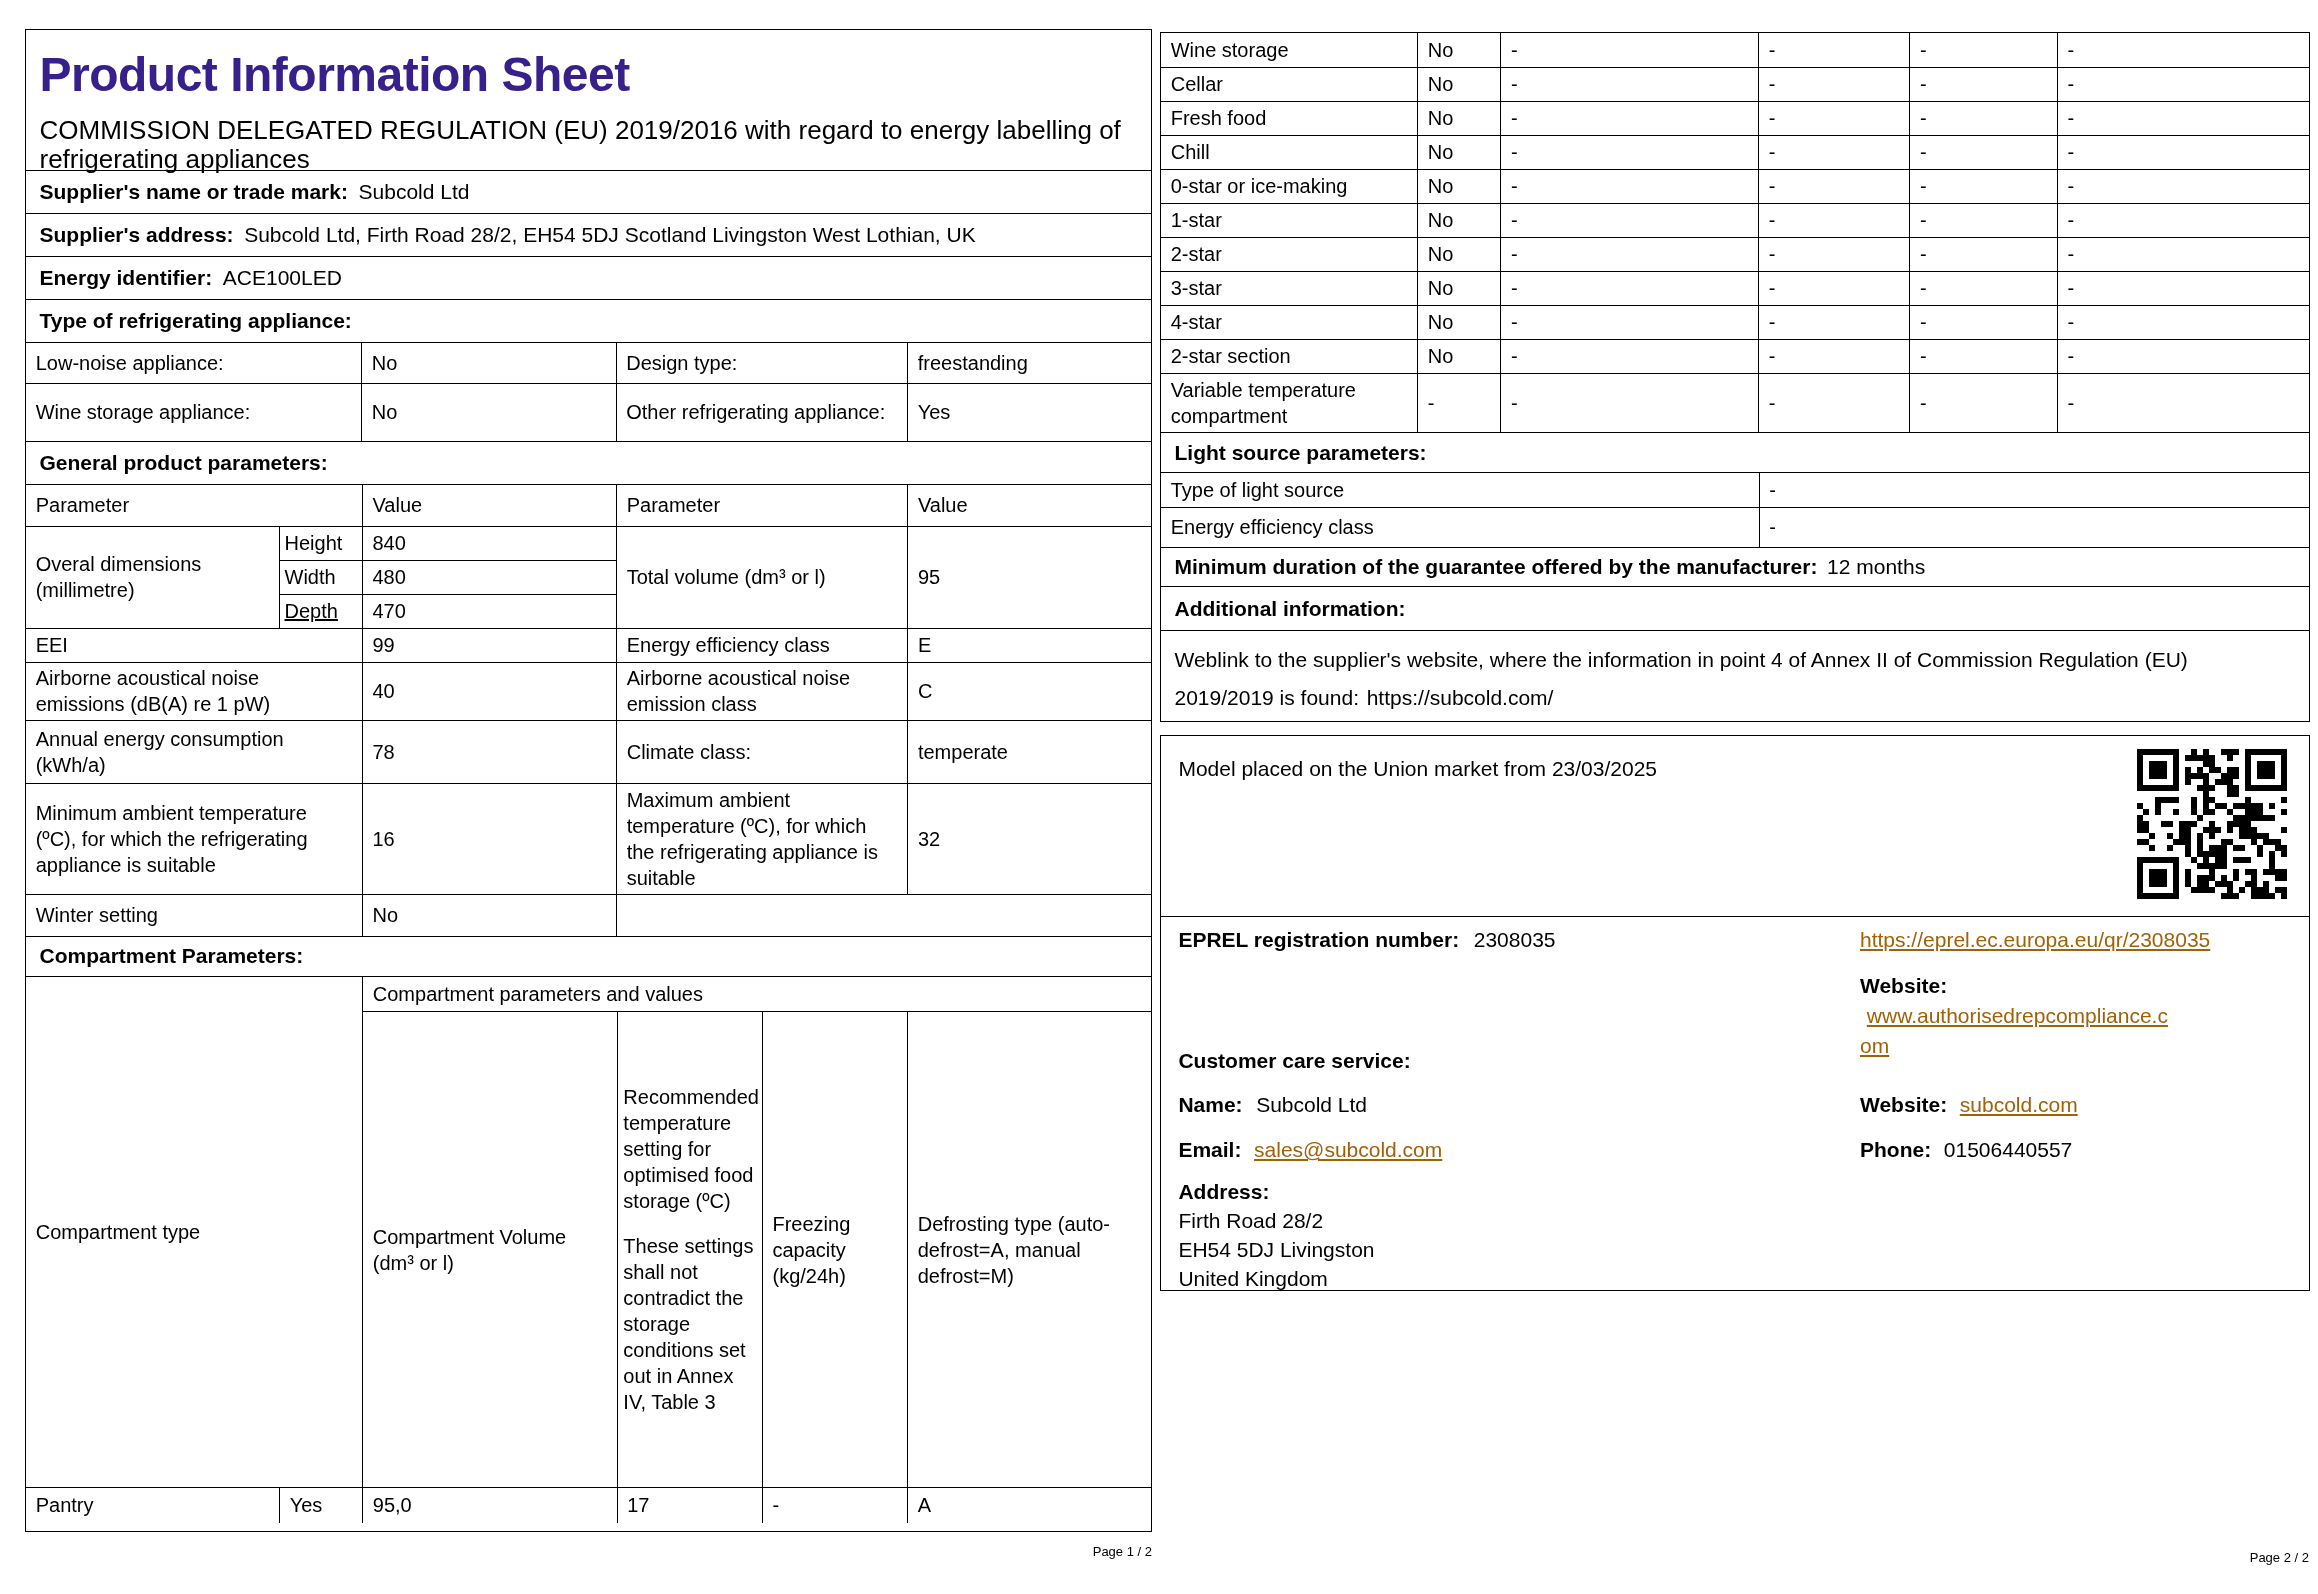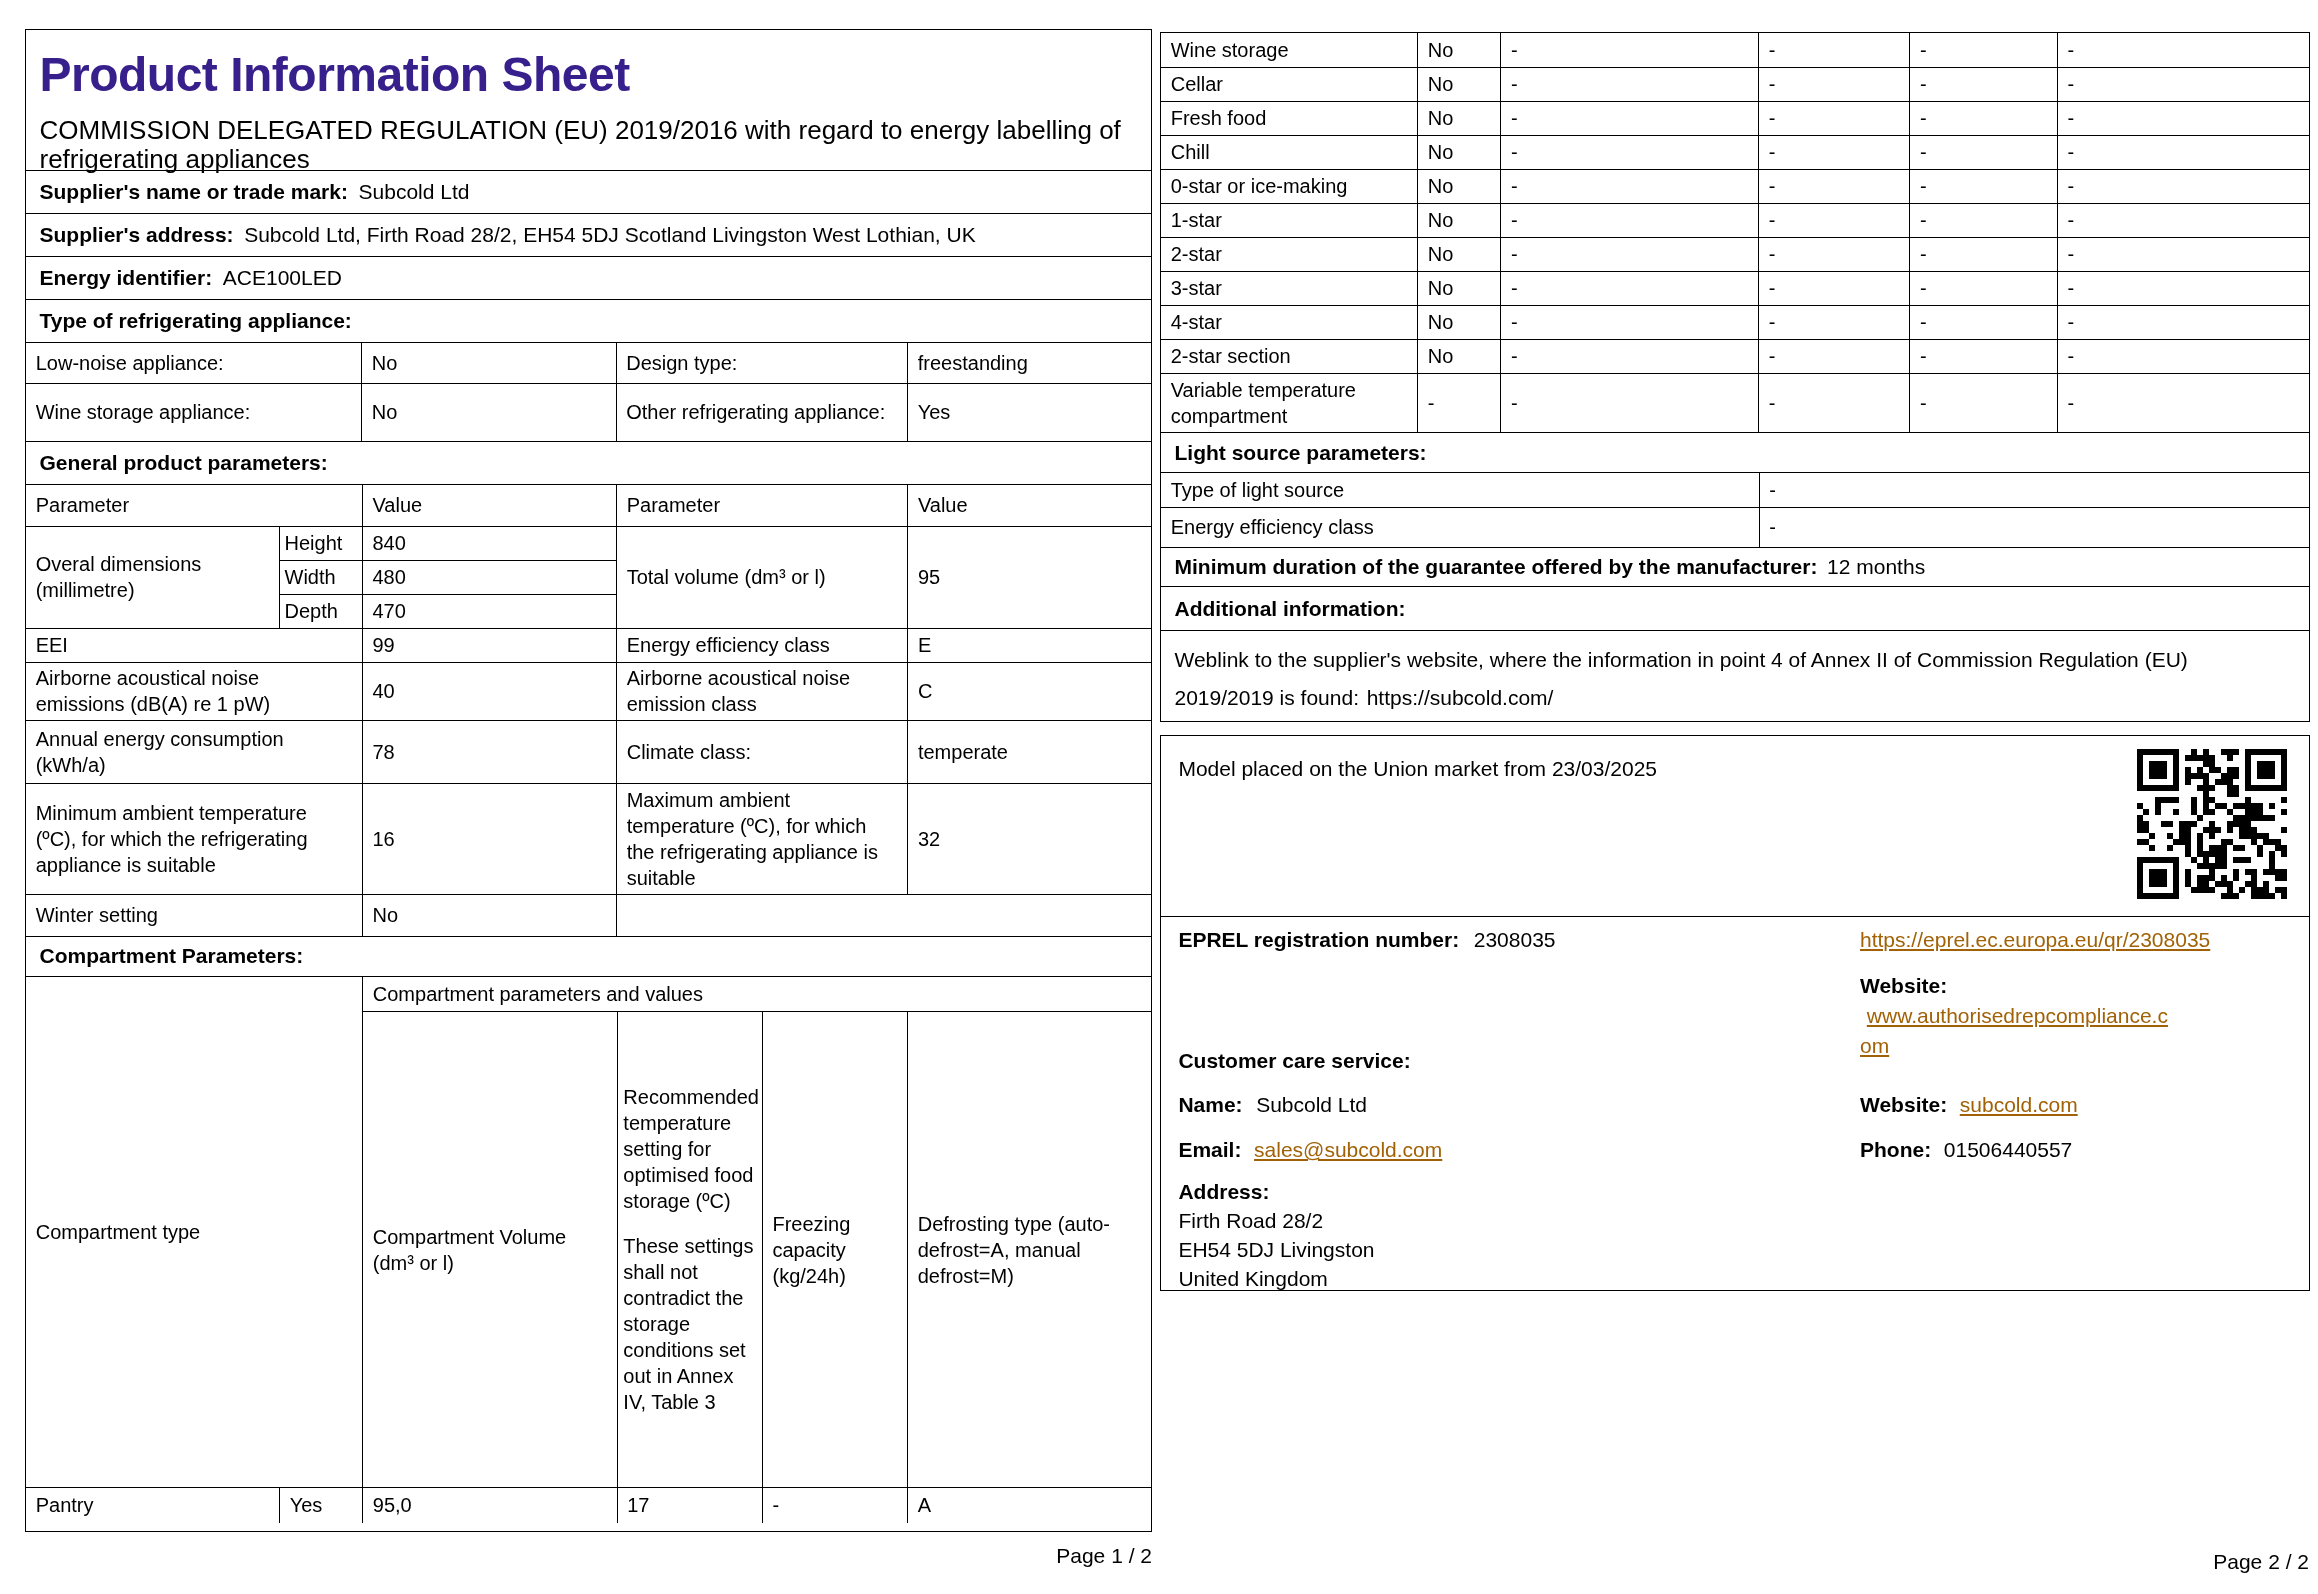--- a/index.html
+++ b/index.html
@@ -43,21 +43,21 @@
   .para{padding:9.7px 16.4px 0 13.5px;font-size:21px;line-height:38px;box-sizing:border-box;}
   .para .url{margin-left:7.7px;}
 
   
   #box-right-2 .abs{position:absolute;}
   .b2-divider{position:absolute;left:0;right:0;top:180px;border-top:1.4px solid #000;}
   .lblb{font-weight:700;}
   a.link{color:#a16207;text-decoration:underline;}
   .wrap-any{overflow-wrap:anywhere;}
 
-  .pagenum{position:absolute;font-size:21px;color:#000;}
+  .pagenum{position:absolute;font-size:13px;color:#000;}
   #pagenum-1{left:959px;top:1544px;width:193px;text-align:right;}
   #pagenum-2{left:2116px;top:1550px;width:193px;text-align:right;}
 
   .qr{position:absolute;top:12.6px;right:22px;width:150px;height:150px;}
 </style>
 </head>
 <body>
 
 <div class="doc">
 
@@ -137,21 +137,21 @@
           <td style="padding:2.9px 4.8px;">Height</td>
           <td>840</td>
           <td rowspan="3">Total volume (dm³ or l)</td>
           <td rowspan="3">95</td>
         </tr>
         <tr style="height:34px;">
           <td style="padding:2.9px 4.8px;">Width</td>
           <td>480</td>
         </tr>
         <tr style="height:34px;">
-          <td style="padding:2.9px 4.8px;">Depth</td>
+          <td style="padding:2.9px 4.8px;text-decoration:underline;">Depth</td>
           <td>470</td>
         </tr>
         <tr style="height:34px;">
           <td colspan="2">EEI</td>
           <td>99</td>
           <td>Energy efficiency class</td>
           <td>E</td>
         </tr>
         <tr style="height:58px;">
           <td colspan="2">Airborne acoustical noise emissions (dB(A) re 1 pW)</td>

